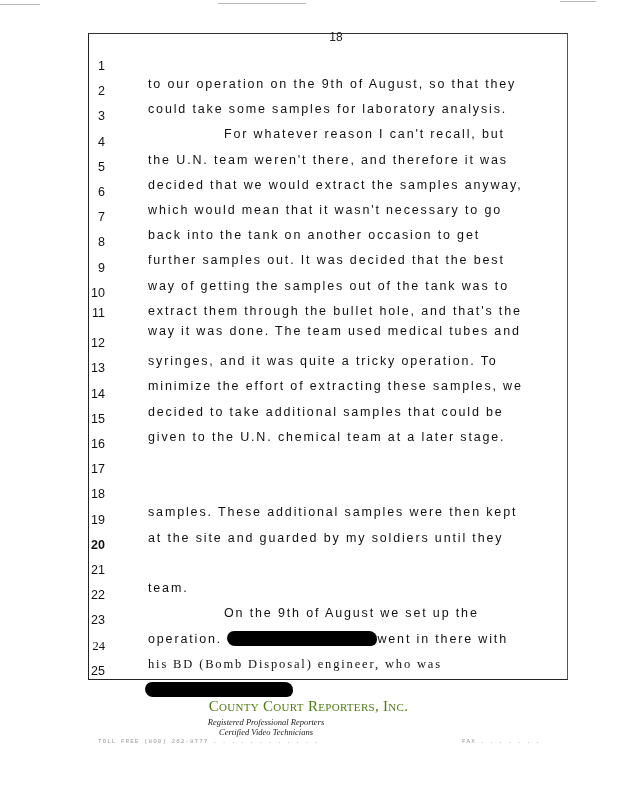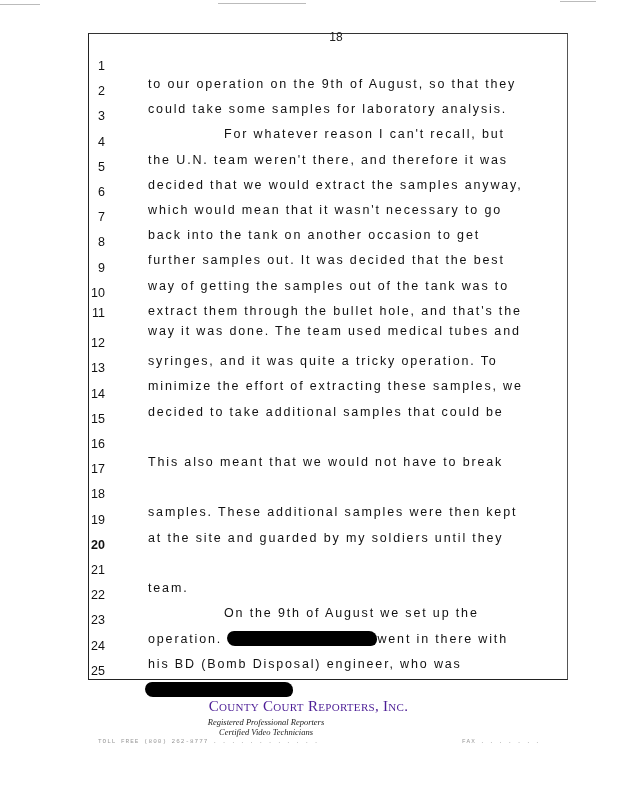--- a/index.html
+++ b/index.html
@@ -30,21 +30,21 @@
       white-space: nowrap; color: #111; top: 0; margin-top: 18px;
     }
     .line-text.indent { left: 224px; }
     .redact {
       display: inline-block; background: #000; height: 15px; vertical-align: -3px;
       border-radius: 8px 9px 7px 9px;
     }
     .footer-title {
       position: absolute; top: 698px; left: 0; width: 617px; text-align: center;
       font-family: "Liberation Serif", serif; font-size: 15px; font-variant: small-caps;
-      letter-spacing: 0.3px; color: #4c1d95;
+      letter-spacing: 0.3px; color: #4d7c0f;
     }
     .footer-sub {
       position: absolute; left: 0; width: 532px; text-align: center;
       font-family: "Liberation Serif", serif; font-style: italic; font-size: 8.5px; color: #222;
     }
     .footer-contact {
       position: absolute; top: 738px; left: 98px; width: 450px;
       font-family: "Liberation Mono", monospace; font-size: 6px; color: #999;
       letter-spacing: 1px; white-space: nowrap;
     }
@@ -116,24 +116,24 @@
     <div class="line" style="top: 361.4px;">
       <span class="line-num">13</span>
       <span class="line-text">minimize the effort of extracting these samples, we</span>
     </div>
     <div class="line" style="top: 386.6px;">
       <span class="line-num">14</span>
       <span class="line-text">decided to take additional samples that could be</span>
     </div>
     <div class="line" style="top: 411.8px;">
       <span class="line-num">15</span>
+      <span class="line-text">given to the U.N. chemical team at a later stage.</span>
     </div>
     <div class="line" style="top: 437px;">
       <span class="line-num">16</span>
-      <span class="line-text">This also meant that we would not have to break</span>
     </div>
     <div class="line" style="top: 462.2px;">
       <span class="line-num">17</span>
     </div>
     <div class="line" style="top: 487.4px;">
       <span class="line-num">18</span>
       <span class="line-text">samples.  These additional samples were then kept</span>
     </div>
     <div class="line" style="top: 512.6px;">
       <span class="line-num">19</span>
@@ -147,21 +147,21 @@
       <span class="line-text">team.</span>
     </div>
     <div class="line" style="top: 588.2px;">
       <span class="line-num">22</span>
       <span class="line-text indent">On the 9th of August we set up the</span>
     </div>
     <div class="line" style="top: 613.4px;">
       <span class="line-num">23</span>
       <span class="line-text"><span>operation. </span><span class="redact" style="width: 150px;"></span><span>went in there with</span></span>
     </div>
-    <div class="line" style="top: 638.6px;">
+    <div class="line" style="top: 638.6px; font-family: Liberation Serif, serif;">
       <span class="line-num">24</span>
       <span class="line-text">his BD (Bomb Disposal) engineer, who was</span>
     </div>
     <div class="line" style="top: 663.8px;">
       <span class="line-num">25</span>
       <span class="line-text" style="left: 145px;"><span></span><span class="redact" style="width: 148px;"></span></span>
     </div>
   </div>
 
 <div class="footer-title">County Court Reporters, Inc.</div>

